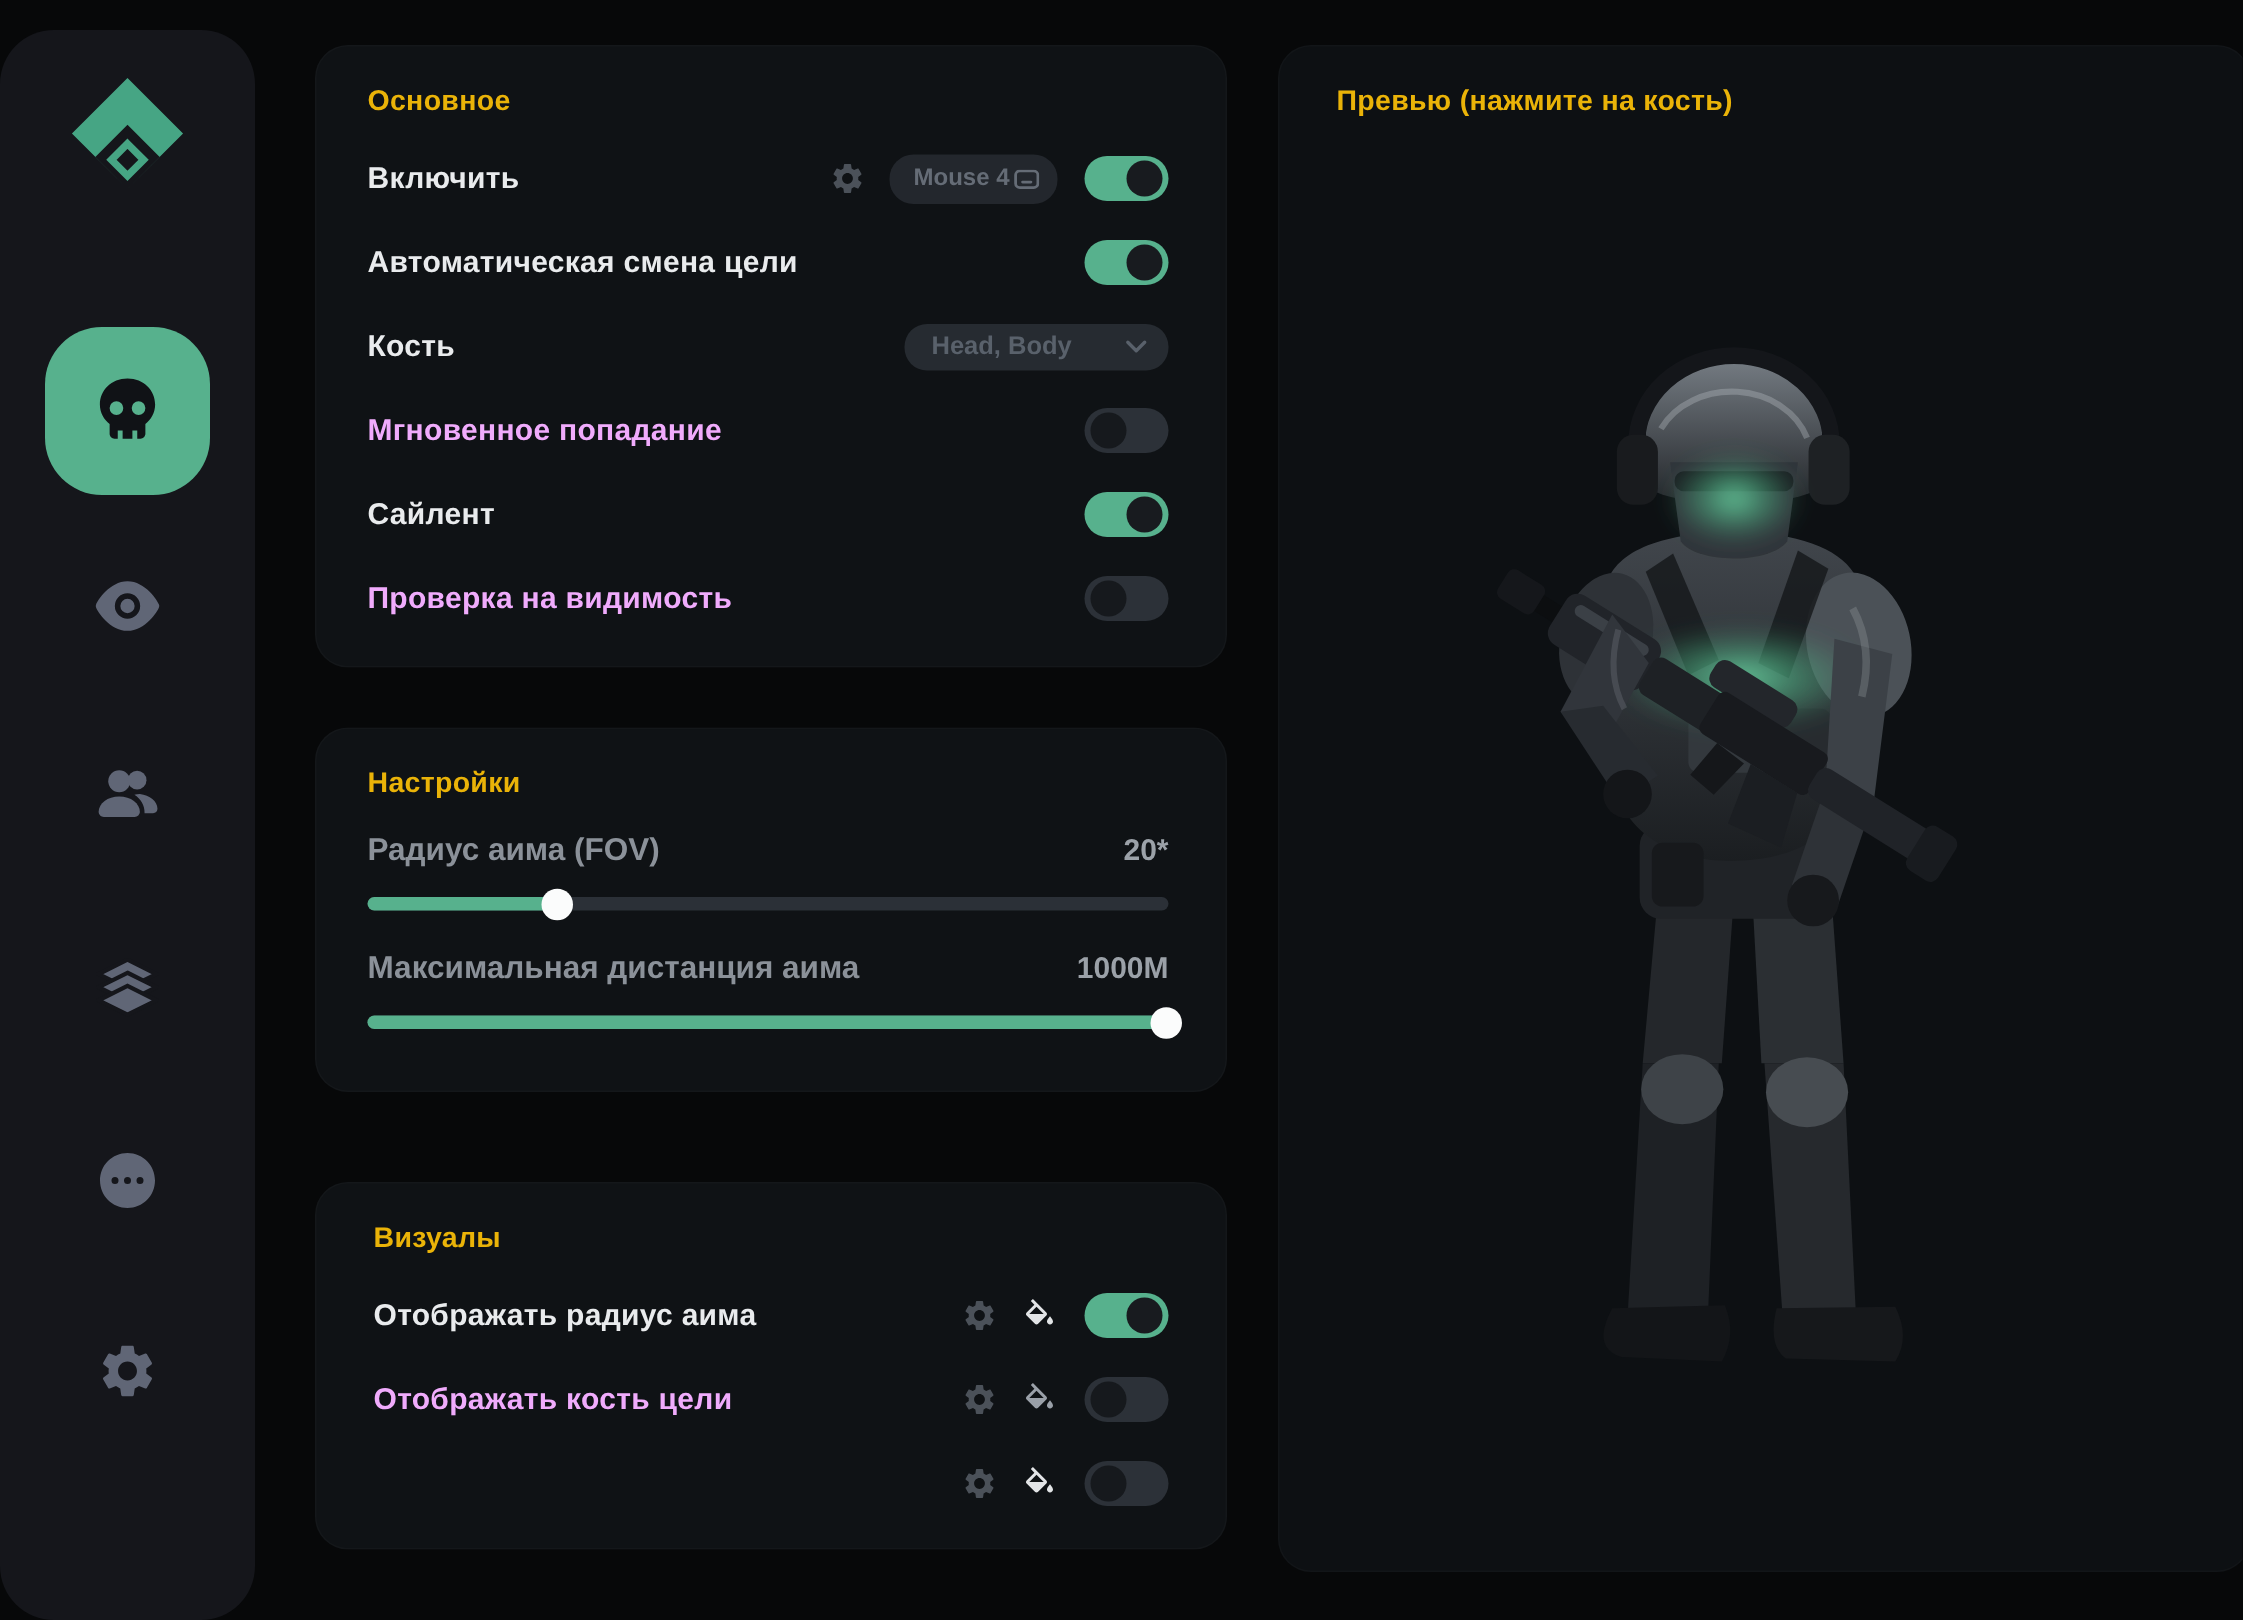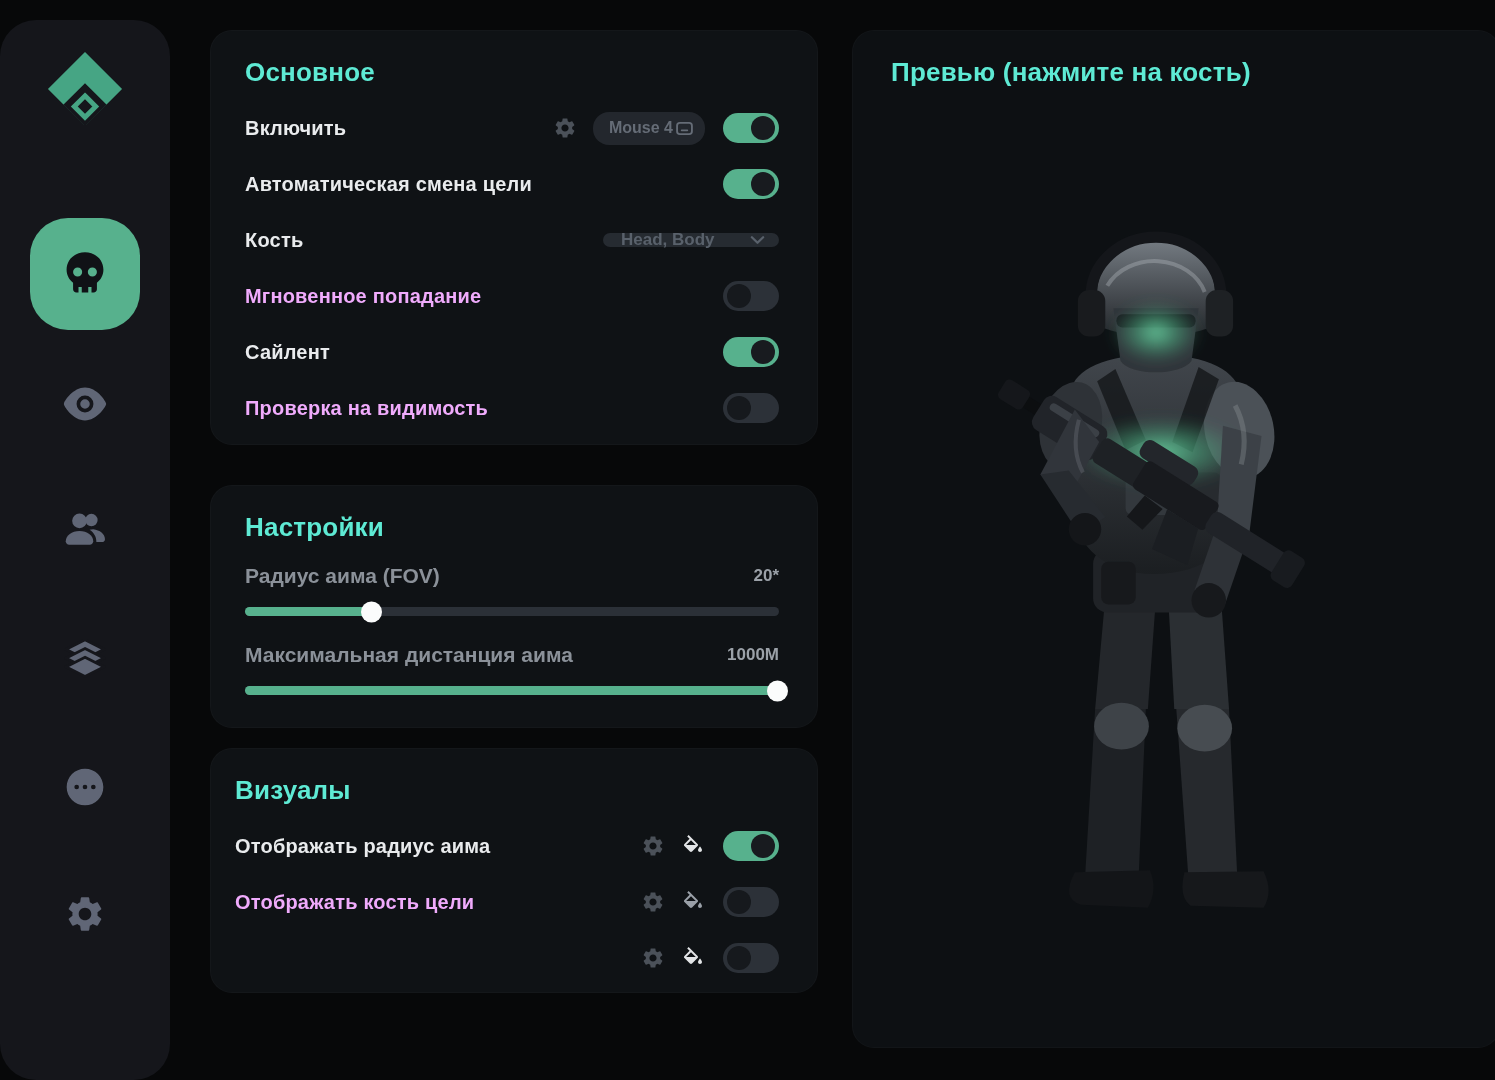--- a/index.html
+++ b/index.html
@@ -15,24 +15,24 @@
              display:flex; align-items:center; justify-content:center; cursor:pointer; }
   .nav-btn svg { display:block; }
   .nav-active { width:110px; height:112px; border-radius:38px; background:#57b18d; }
   .icon-grey { color:#606676; }
 
   
   .panel { position:absolute; background:#0f1215; border-radius:22px;
            border:1px solid rgba(255,255,255,0.025); }
   #panel-main     { left:210px; top:30px;  width:608px; height:415px; padding:26px 38px 0 34px; }
   #panel-settings { left:210px; top:485px; width:608px; height:243px; padding:26px 38px 0 34px; }
-  #panel-visuals  { left:210px; top:748px; width:608px; height:245px; padding:26px 38px 0 24px; }
+  #panel-visuals  { left:210px; top:788px; width:608px; height:245px; padding:26px 38px 0 38px; }
   #panel-preview  { left:852px; top:30px;  width:648px; height:1018px; background:#0d1013; padding:26px 38px 0 38px; }
 
-  .panel-title { color:#5eead4; font-size:26px; font-weight:700; margin-bottom:12px; letter-spacing:.2px; }
+  .panel-title { color:#eab308; font-size:19px; font-weight:700; margin-bottom:12px; letter-spacing:.2px; }
 
   .row { display:flex; align-items:center; height:56px; }
   .row .label { color:#e9ebed; font-size:20px; font-weight:600; letter-spacing:.2px; }
   .row.muted .label { color:#f0abfc; }
   .spacer { flex:1; }
 
   
   .toggle { width:56px; height:30px; border-radius:15px; background:#2c3138;
             position:relative; cursor:pointer; flex:none; }
   .toggle .knob { position:absolute; top:3px; left:4px; width:24px; height:24px;
@@ -40,34 +40,34 @@
   .toggle.on { background:#57b18d; }
   .toggle.on .knob { left:28px; background:#181b1f; }
 
   
   .keypill { height:33px; padding:0 12px 0 16px; margin-right:18px; border-radius:16px;
              background:#23272d; color:#656c76; font-size:16px; font-weight:600;
              display:flex; align-items:center; gap:3px; cursor:pointer; }
   .keypill svg { color:#656c76; }
 
   
-  .dropdown { height:14px; min-width:176px; padding:0 14px 0 18px; border-radius:15px;
+  .dropdown { height:31px; min-width:176px; padding:0 14px 0 18px; border-radius:15px;
               background:#262b31; color:#59616b; font-size:17px; font-weight:600;
               display:flex; align-items:center; justify-content:space-between; gap:10px; cursor:pointer; }
 
   .gear-btn { width:24px; height:24px; color:#4b5159; margin-right:16px; cursor:pointer; flex:none; }
   .paint-btn { width:24px; height:24px; margin-right:18px; cursor:pointer; flex:none; }
   .paint-bright { color:#e2e4e6; }
   .paint-dim { color:#9aa0a8; }
 
   
   .slider-group { margin-top:8px; }
   .slider-head { display:flex; align-items:center; justify-content:space-between; height:42px; }
   .slider-head .label { color:#8b9199; font-size:21px; font-weight:600; }
-  .slider-head .value { color:#9ba1a8; font-size:17px; font-weight:600; }
+  .slider-head .value { color:#9ba1a8; font-size:20px; font-weight:600; }
   .slider-track { position:relative; height:9px; border-radius:5px; background:#2b3037;
                   margin:10px 0 18px 0; cursor:pointer; }
   .slider-fill { position:absolute; left:0; top:0; height:9px; border-radius:5px; background:#57b18d; }
   .slider-knob { position:absolute; right:-9px; top:50%; transform:translateY(-50%);
                  width:21px; height:21px; border-radius:50%; background:#fbfcfc; cursor:grab; }
 
   
   .soldier-wrap { position:absolute; left:118px; top:196px; width:370px; height:700px; cursor:pointer; }
 </style>
 </head>

